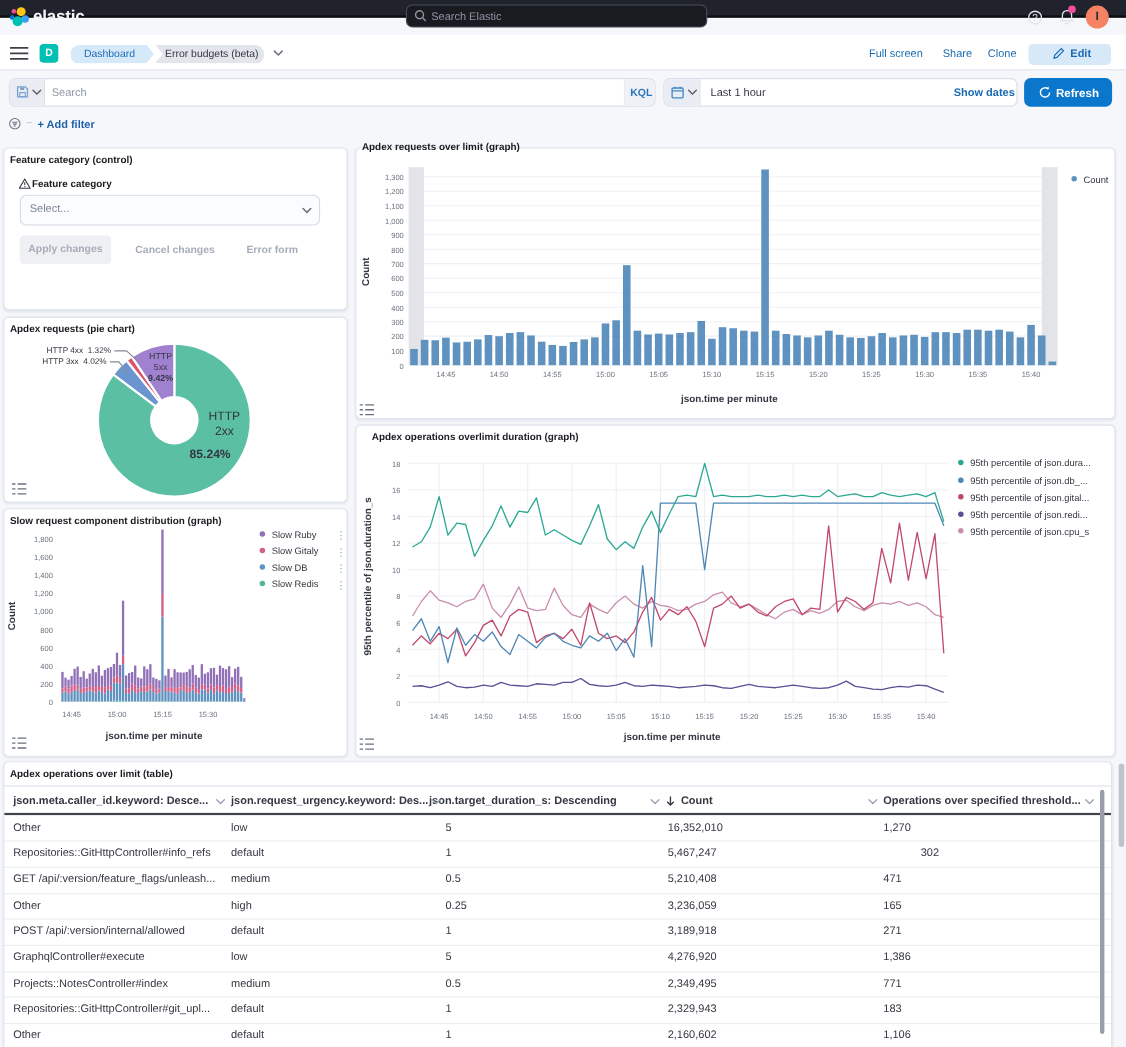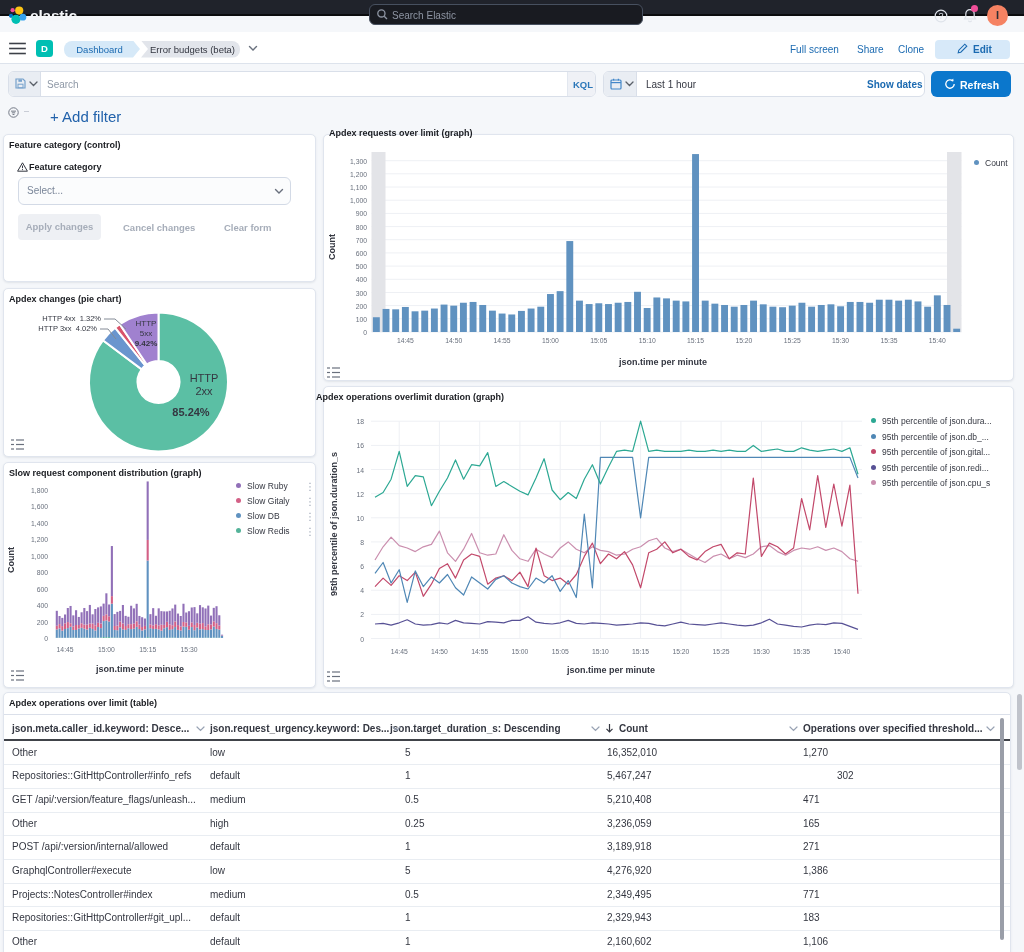--- a/index.html
+++ b/index.html
@@ -93,47 +93,47 @@
     <path d="M9.2 0.6l.3 2.6-2.6-.3z" fill="#fff"></path>
   </svg>
 <div class="abs" style="left:960px;top:79px;font-size:10.5px;font-weight:bold;color:#fff">Refresh</div>
 <svg class="abs" style="left:8px;top:107px" width="11" height="11" viewBox="0 0 13 13">
     <circle cx="6.5" cy="6.5" r="5.6" fill="none" stroke="#69707d" stroke-width="1.1"></circle>
     <line x1="3.6" y1="4.9" x2="9.4" y2="4.9" stroke="#69707d" stroke-width="1.1"></line>
     <line x1="4.5" y1="6.9" x2="8.5" y2="6.9" stroke="#69707d" stroke-width="1.1"></line>
     <line x1="5.4" y1="8.9" x2="7.6" y2="8.9" stroke="#69707d" stroke-width="1.1"></line>
   </svg>
 <div class="abs" style="left:24px;top:111px;width:5px;height:1px;background:#c9cdd6"></div>
-<div class="abs" style="left:50px;top:108px;font-size:15px;font-weight:normal;color:#2262ab">+ Add filter</div>
+<div class="abs" style="left:34px;top:108px;font-size:10px;font-weight:bold;color:#2262ab">+ Add filter</div>
 <div class="panel" style="left:3px;top:134px;width:313px;height:148px"></div>
 <div class="panel" style="left:3px;top:288px;width:313px;height:169px"></div>
 <div class="panel" style="left:3px;top:462px;width:313px;height:226px"></div>
 <div class="panel" style="left:323px;top:134px;width:691px;height:247px"></div>
 <div class="panel" style="left:323px;top:386px;width:691px;height:302px"></div>
 <div class="panel" style="left:3px;top:692px;width:1008px;height:300px"></div>
 <div class="ptitle" style="left:9px;top:140px">Feature category (control)</div>
-<div class="ptitle" style="left:9px;top:294px">Apdex changes (pie chart)</div>
+<div class="ptitle" style="left:9px;top:294px">Apdex requests (pie chart)</div>
 <div class="ptitle" style="left:9px;top:468px">Slow request component distribution (graph)</div>
 <div class="ptitle" style="left:329px;top:128px">Apdex requests over limit (graph)</div>
-<div class="ptitle" style="left:316px;top:392px">Apdex operations overlimit duration (graph)</div>
+<div class="ptitle" style="left:338px;top:392px">Apdex operations overlimit duration (graph)</div>
 <div class="ptitle" style="left:9px;top:698px;font-size:9px">Apdex operations over limit (table)</div>
 <svg class="abs" style="left:17px;top:162px" width="11" height="10" viewBox="0 0 11 10">
     <path d="M5.5 0.8L10.4 9.2H0.6z" fill="none" stroke="#343741" stroke-width="1"></path>
     <line x1="5.5" y1="3.6" x2="5.5" y2="6.2" stroke="#343741" stroke-width="1"></line>
     <circle cx="5.5" cy="7.6" r=".6" fill="#343741"></circle>
   </svg>
 <div class="abs" style="left:29px;top:162px;font-size:9px;font-weight:bold;color:#1a1c21">Feature category</div>
 <div class="abs" style="left:18px;top:177px;width:273px;height:28px;background:#fbfcfd;border:1px solid #d3dae6;border-radius:6px"></div>
 <div class="abs" style="left:27px;top:185px;font-size:10px;color:#7a8699">Select...</div>
 <svg class="abs" style="left:274px;top:188px" width="10" height="7" viewBox="0 0 10 7">
     <polyline points="1.5,1.5 5,5 8.5,1.5" fill="none" stroke="#69707d" stroke-width="1.4" stroke-linecap="round"></polyline>
   </svg>
 <div class="abs" style="left:18px;top:214px;width:83px;height:26px;background:#eef0f4;border-radius:4px;color:#a6adb9;font-size:9.5px;font-weight:bold;text-align:center;line-height:26px">Apply changes</div>
 <div class="abs" style="left:123px;top:222px;font-size:9.5px;font-weight:bold;color:#a6adb9">Cancel changes</div>
-<div class="abs" style="left:224px;top:222px;font-size:9.5px;font-weight:bold;color:#a6adb9">Clear form</div>
+<div class="abs" style="left:224px;top:222px;font-size:9.5px;font-weight:bold;color:#a6adb9">Error form</div>
 <div class="abs legtxt" style="left:974px;top:158px"><span class="dot" style="background:#6092c0"></span>Count</div>
 <div class="abs legtxt" style="left:236px;top:481px"><span class="dot" style="background:#9170b8"></span>Slow Ruby</div>
 <div class="abs" style="left:305px;top:481px;color:#98a2b3;font-size:10px">⋮</div>
 <div class="abs legtxt" style="left:236px;top:496px"><span class="dot" style="background:#d36086"></span>Slow Gitaly</div>
 <div class="abs" style="left:305px;top:496px;color:#98a2b3;font-size:10px">⋮</div>
 <div class="abs legtxt" style="left:236px;top:511px"><span class="dot" style="background:#6092c0"></span>Slow DB</div>
 <div class="abs" style="left:305px;top:511px;color:#98a2b3;font-size:10px">⋮</div>
 <div class="abs legtxt" style="left:236px;top:526px"><span class="dot" style="background:#54b399"></span>Slow Redis</div>
 <div class="abs" style="left:305px;top:526px;color:#98a2b3;font-size:10px">⋮</div>
 <div class="abs legtxt" style="left:871px;top:416.0px"><span class="dot" style="background:#2ca893"></span>95th percentile of json.dura...</div>

